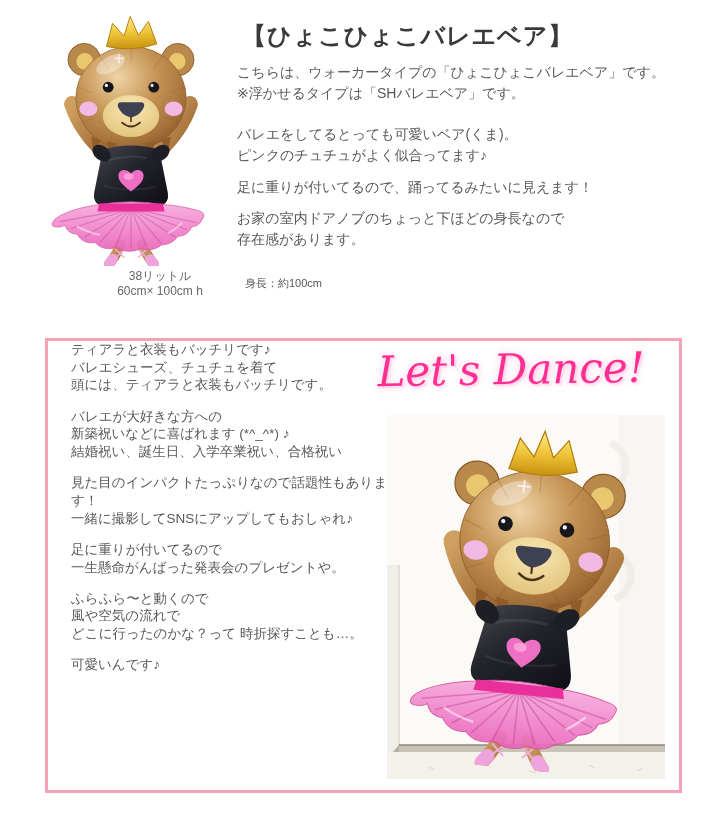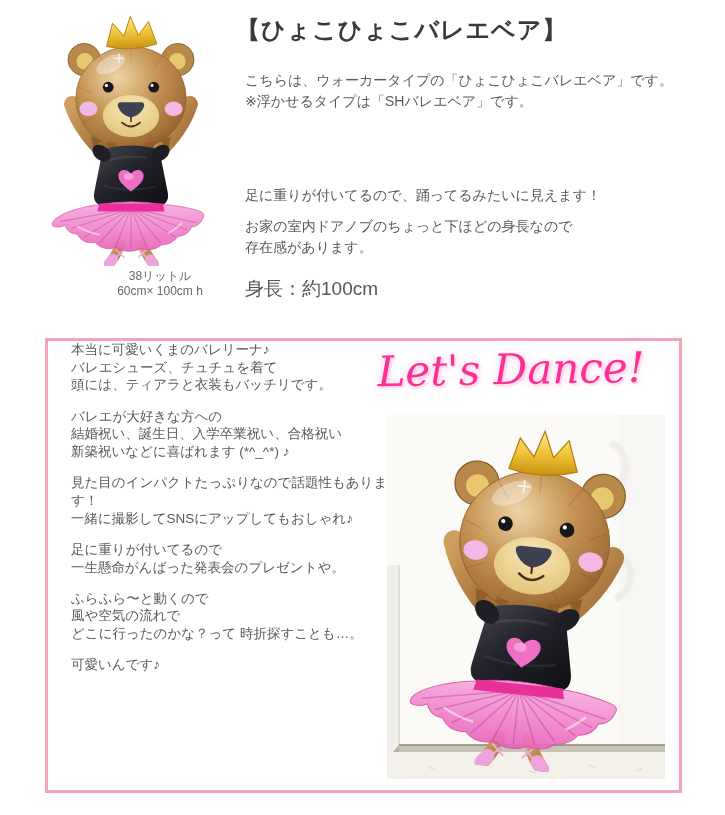--- a/index.html
+++ b/index.html
@@ -1,26 +1,26 @@
 <!DOCTYPE html>
 <html><head>
 <meta charset="utf-8">
 <style>
   html,body{margin:0;padding:0;background:#fff;}
   .page{position:relative;width:725px;height:815px;background:#ffffff;overflow:hidden;
         font-family:"Liberation Sans","DejaVu Sans",sans-serif;color:#595959;}
 
   
-  .title{position:absolute;left:234px;top:12px;margin:2px;
+  .title{position:absolute;left:234px;top:12px;margin:8px;
          font-family:"Liberation Serif","DejaVu Serif",serif;font-weight:600;
          font-size:24px;color:#3a3a3a;letter-spacing:1px;white-space:nowrap;}
-  .tpara{position:absolute;left:237px;margin:8px;font-size:14px;line-height:21px;
+  .tpara{position:absolute;left:237px;margin:0;font-size:14px;line-height:21px;
          color:#595959;white-space:nowrap;}
   .tp1{top:62px;} .tp2{top:124px;} .tp3{top:177px;text-align:right;} .tp4{top:208px;}
-  .height-note{position:absolute;left:245px;top:276px;font-size:19px;color:#555;}
+  .height-note{position:absolute;left:245px;top:276px;font-size:11px;color:#555;}
 
   .thumb{position:absolute;left:33px;top:14px;width:195px;height:252px;text-align:center;}
   .thumb svg{height:252px;width:auto;}
   .thumb-caption{position:absolute;left:65px;top:269px;width:190px;text-align:center;
                  font-size:12px;line-height:15px;color:#666;}
 
   
   .pink-box{position:absolute;left:45px;top:338px;width:637px;height:455px;
             box-sizing:border-box;border:3px solid #f4a3b5;background:#fff;}
   .lets-dance{position:absolute;left:296px;top:4px;width:334px;text-align:center;
@@ -179,20 +179,24 @@
     <div>38リットル</div>
     <div>60cm× 100cm h</div>
   </div>
 
   <h1 class="title">【ひょこひょこバレエベア】</h1>
 
   <p class="tpara tp1">
     <span>こちらは、ウォーカータイプの「ひょこひょこバレエベア」です。</span><br>
     <span>※浮かせるタイプは「SHバレエベア」です。</span>
   </p>
+  <p class="tpara tp2">
+    <span>バレエをしてるとっても可愛いベア(くま)。</span><br>
+    <span>ピンクのチュチュがよく似合ってます♪</span>
+  </p>
   <p class="tpara tp3">
     <span>足に重りが付いてるので、踊ってるみたいに見えます！</span>
   </p>
   <p class="tpara tp4">
     <span>お家の室内ドアノブのちょっと下ほどの身長なので</span><br>
     <span>存在感があります。</span>
   </p>
   <div class="height-note">身長：約100cm</div>
 
   <div class="pink-box">
@@ -222,29 +226,29 @@
         </g>
       </svg>
       <svg class="photo-bear" viewBox="0 0 300 420">
         <use href="#bear-art"></use>
       </svg>
     </div>
 
     <div class="col">
       <p class="blk b1">
         </p>
-        <div>本当に可愛いくまのバレリーナ♪</div>
+        <div>ティアラと衣装もバッチリです♪</div>
         <div>バレエシューズ、チュチュを着て</div>
         <div>頭には、ティアラと衣装もバッチリです。</div>
       <p></p>
       <p class="blk b2">
         </p>
         <div>バレエが大好きな方への</div>
+        <div>新築祝いなどに喜ばれます (*^_^*) ♪</div>
         <div>結婚祝い、誕生日、入学卒業祝い、合格祝い</div>
-        <div>新築祝いなどに喜ばれます (*^_^*) ♪</div>
       <p></p>
       <p class="blk b3">
         </p>
         <div>見た目のインパクトたっぷりなので話題性もあります！</div>
         <div>一緒に撮影してSNSにアップしてもおしゃれ♪</div>
       <p></p>
       <p class="blk b4">
         </p>
         <div>足に重りが付いてるので</div>
         <div>一生懸命がんばった発表会のプレゼントや。</div>

